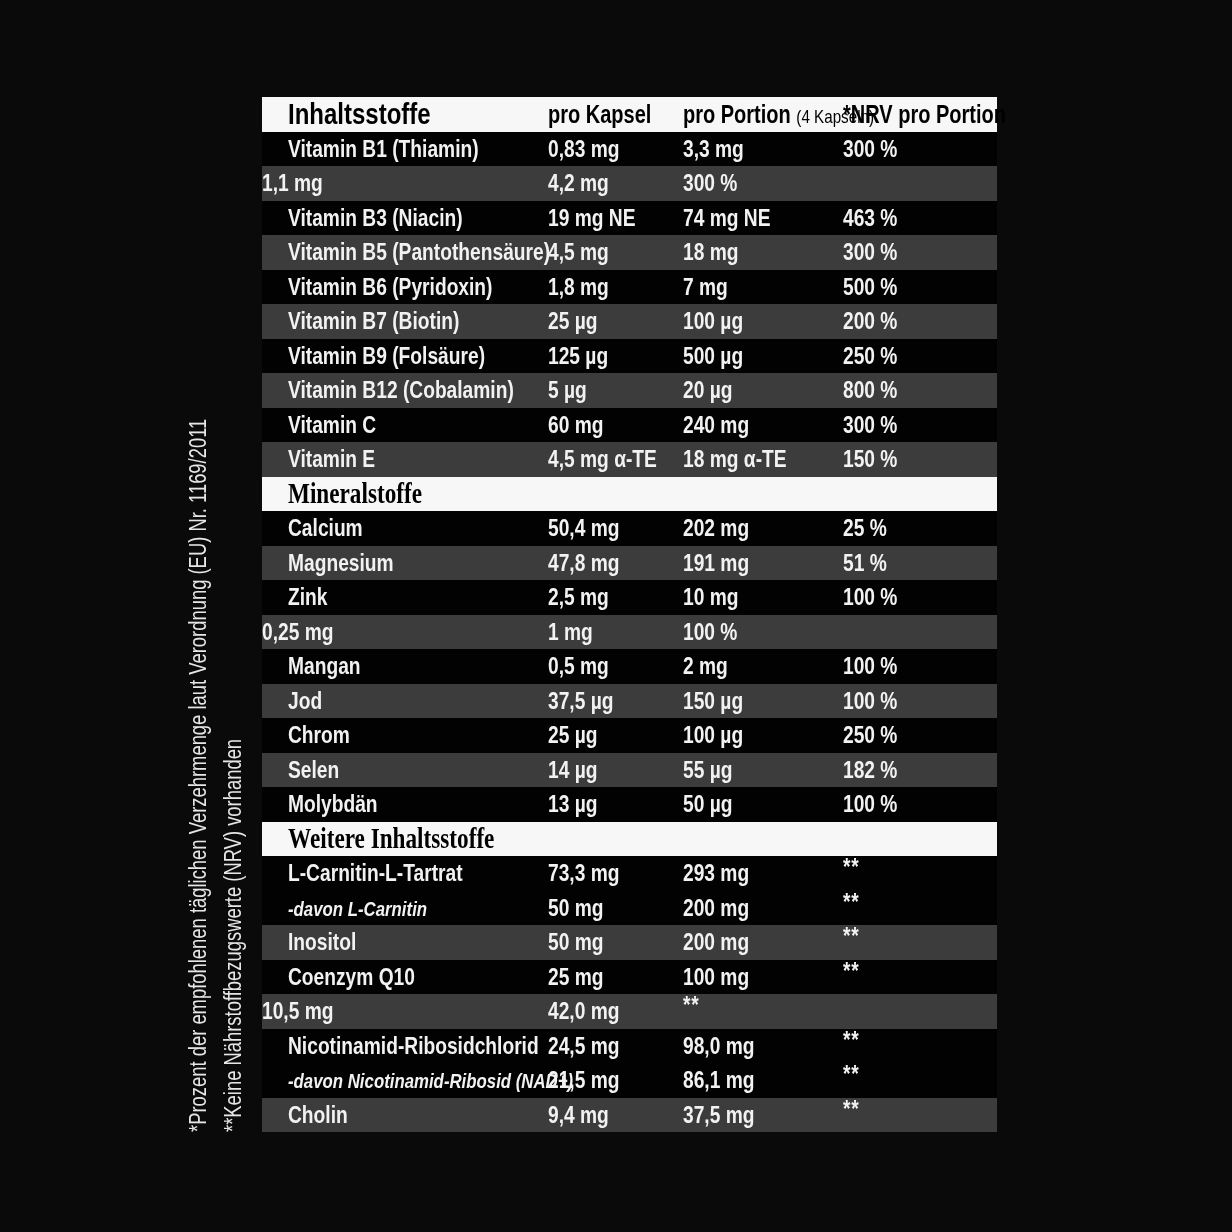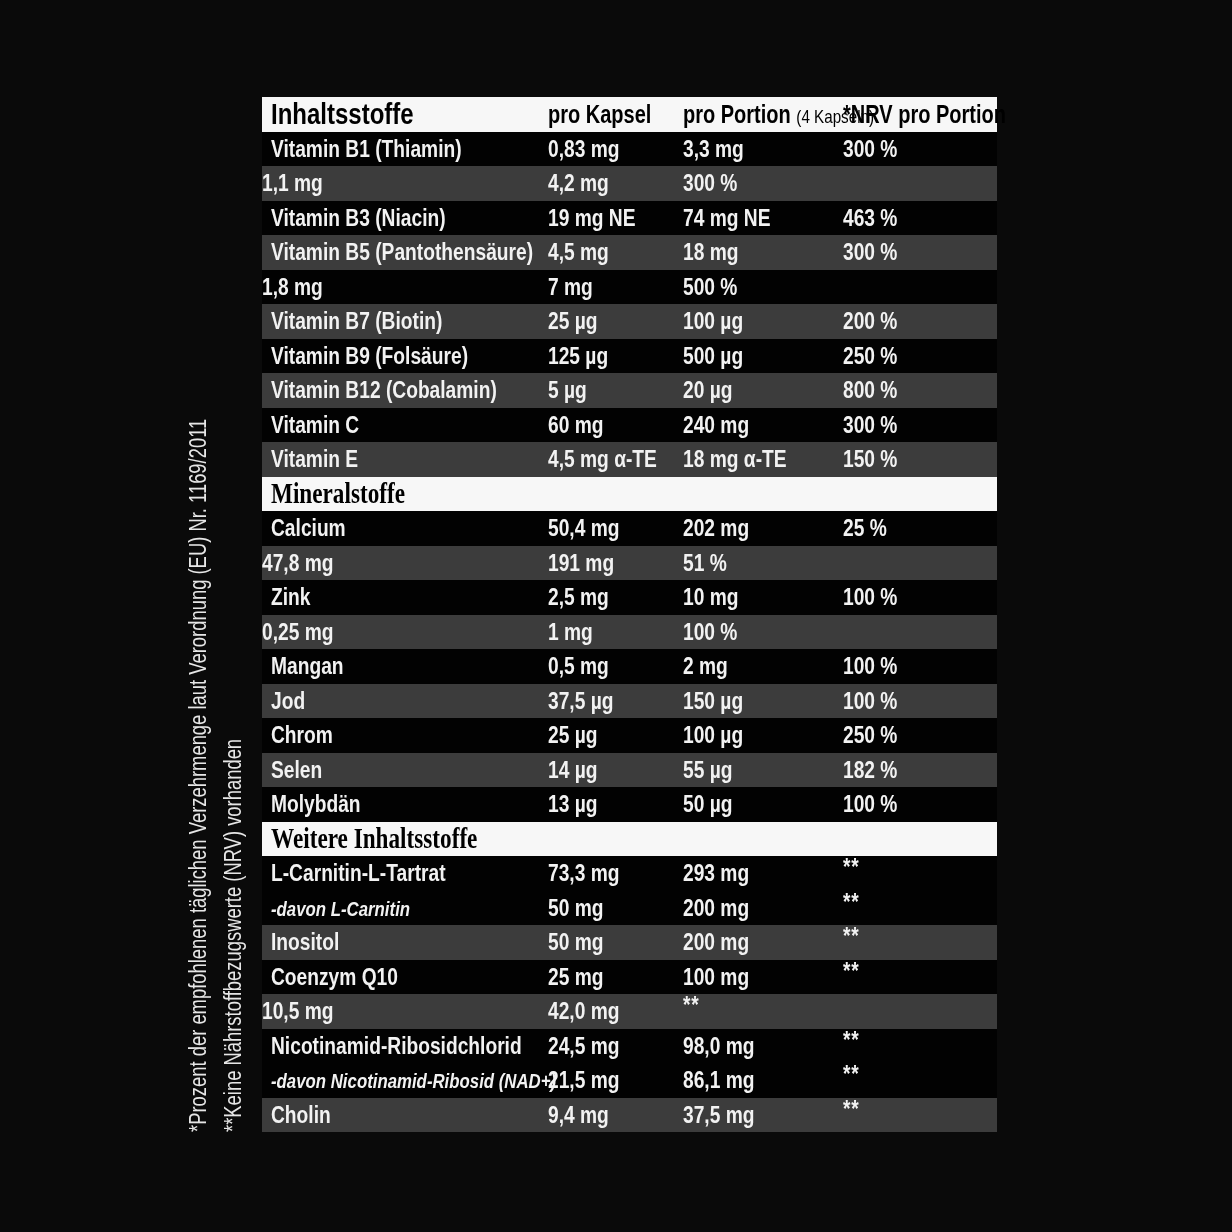--- a/index.html
+++ b/index.html
@@ -23,21 +23,21 @@
     top: 97px;
     width: 735px;
   }
   .srow {
     display: grid;
     grid-template-columns: 286px 135px 160px 1fr;
     height: 34.5px;
     align-items: center;
   }
   .cell { overflow: visible; }
-  .cell.name { padding-left: 9px; }
+  .cell.name { padding-left: 26px; }
   
   .cn {
     display: inline-block;
     transform: scaleX(0.8);
     transform-origin: 0 55%;
     white-space: nowrap;
   }
   .thead {
     background: var(--band-bg, #f7f7f7);
     color: var(--band-text, #000);
@@ -119,20 +119,21 @@
           <div class="cell"><span class="cn">74 mg NE</span></div>
           <div class="cell"><span class="cn">463 %</span></div>
         </div>
         <div class="srow row gray">
           <div class="cell name"><span class="cn">Vitamin B5 (Pantothensäure)</span></div>
           <div class="cell"><span class="cn">4,5 mg</span></div>
           <div class="cell"><span class="cn">18 mg</span></div>
           <div class="cell"><span class="cn">300 %</span></div>
         </div>
         <div class="srow row dark">
+          <div class="cell name"><span class="cn">Vitamin B6 (Pyridoxin)</span></div>
           <div class="cell"><span class="cn">1,8 mg</span></div>
           <div class="cell"><span class="cn">7 mg</span></div>
           <div class="cell"><span class="cn">500 %</span></div>
         </div>
         <div class="srow row gray">
           <div class="cell name"><span class="cn">Vitamin B7 (Biotin)</span></div>
           <div class="cell"><span class="cn">25 µg</span></div>
           <div class="cell"><span class="cn">100 µg</span></div>
           <div class="cell"><span class="cn">200 %</span></div>
         </div>
@@ -163,20 +164,21 @@
         <div class="srow section">
           <div class="cell name"><span class="cn">Mineralstoffe</span></div>
         </div>
         <div class="srow row dark">
           <div class="cell name"><span class="cn">Calcium</span></div>
           <div class="cell"><span class="cn">50,4 mg</span></div>
           <div class="cell"><span class="cn">202 mg</span></div>
           <div class="cell"><span class="cn">25 %</span></div>
         </div>
         <div class="srow row gray">
+          <div class="cell name"><span class="cn">Magnesium</span></div>
           <div class="cell"><span class="cn">47,8 mg</span></div>
           <div class="cell"><span class="cn">191 mg</span></div>
           <div class="cell"><span class="cn">51 %</span></div>
         </div>
         <div class="srow row dark">
           <div class="cell name"><span class="cn">Zink</span></div>
           <div class="cell"><span class="cn">2,5 mg</span></div>
           <div class="cell"><span class="cn">10 mg</span></div>
           <div class="cell"><span class="cn">100 %</span></div>
         </div>

